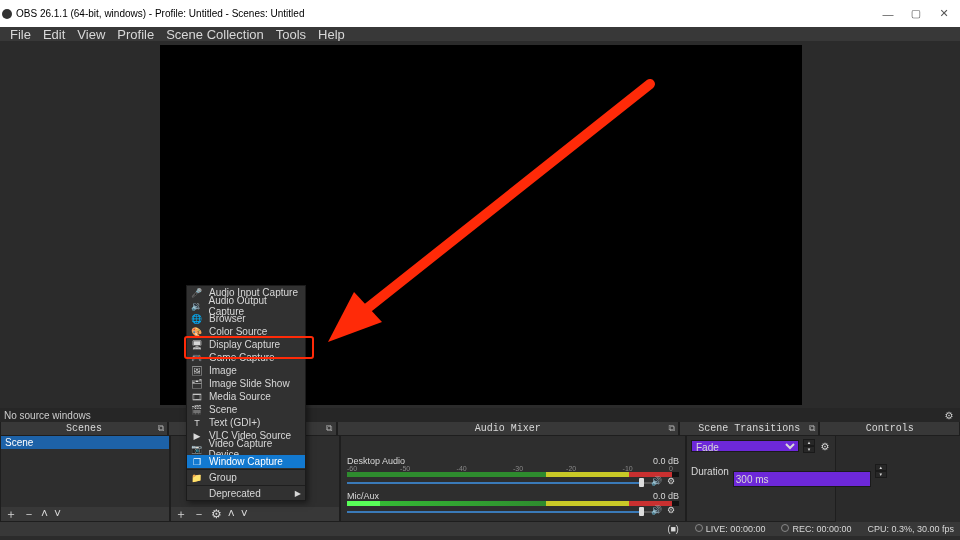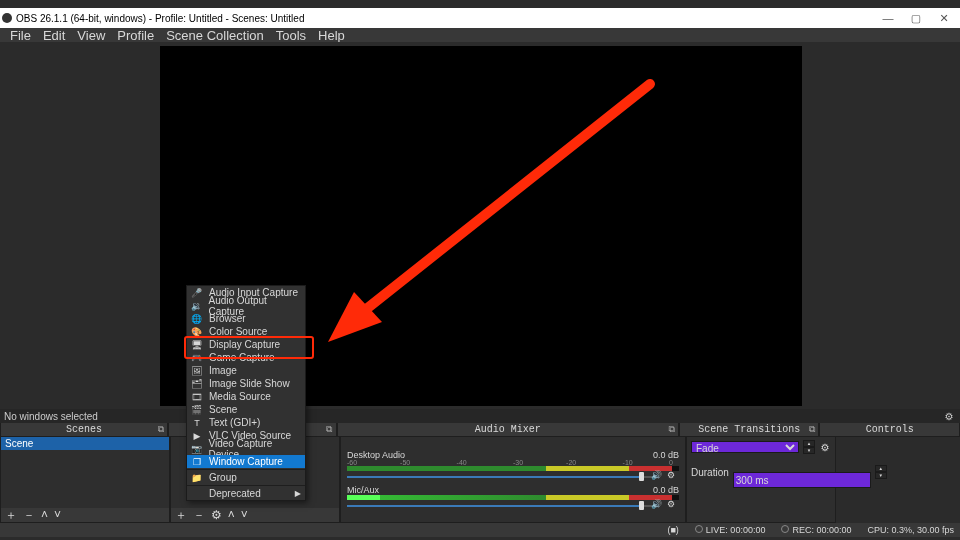--- a/index.html
+++ b/index.html
@@ -12,21 +12,21 @@
     --menu-bg: #3a3a3a;
     --menu-hover: #1279d0;
     --btn: #4e4e4e;
     --btn-border: #2a2a2a;
     --title-bg: #ffffff;
     --title-text: #000000;
     --highlight-red: #ff2a08;
   }
   html,body{margin:0;padding:0;width:960px;height:540px;background:var(--bg);font-family:"Segoe UI",Tahoma,sans-serif;font-size:10px;color:var(--text);overflow:hidden;}
   
-  .titlebar{height:20px;background:var(--title-bg);color:var(--title-text);display:flex;align-items:center;padding:0 2px;margin-top:8px;}
+  .titlebar{height:27px;background:var(--title-bg);color:var(--title-text);display:flex;align-items:center;padding:0 2px;}
   .titlebar .app-icon{width:10px;height:10px;border-radius:50%;background:#333;margin-right:4px;}
   .titlebar .title{flex:1;font-size:10px;}
   .titlebar .win-btn{width:28px;text-align:center;font-size:11px;color:#555;}
   
   .menubar{height:14px;background:var(--panel);display:flex;align-items:center;padding:0 4px;gap:0;}
   .menubar .menu-item{padding:8px 6px;font-size:13px;color:var(--text);}
   
   .preview{position:relative;height:367px;background:var(--bg);}
   .preview .canvas{position:absolute;left:160px;top:4px;width:642px;height:360px;background:#000;}
   
@@ -39,21 +39,21 @@
   .panels-hdr .hdr .pop{position:absolute;right:3px;font-size:9px;color:var(--text-dim);}
   
   .panels{height:86px;display:flex;}
   .panel{background:var(--panel-dark);border:1px solid var(--panel-border);border-top:none;position:relative;}
   
   .scenes .item{background:#1d62a8;padding:1px 4px;font-size:10px;color:#fff;}
   .scenes .toolbar,.sources .toolbar{position:absolute;bottom:0;left:0;right:0;height:14px;background:var(--panel);display:flex;align-items:center;gap:6px;padding:0 4px;}
   .tb-icon{font-size:12px;color:var(--text);}
   
   .mixer{padding:2px 6px;font-size:9px;color:var(--text);}
-  .mixer .row-label{display:flex;justify-content:space-between;margin-top:11px;}
+  .mixer .row-label{display:flex;justify-content:space-between;margin-top:18px;}
   .mixer .ticks{height:6px;position:relative;}
   .mixer .ticks span{position:absolute;font-size:7px;color:#888;top:-1px;}
   .mixer .meter{height:5px;background:#111;position:relative;margin-top:0;}
   .mixer .meter .bar{position:absolute;top:0;bottom:0;left:0;}
   .mixer .slider{height:9px;position:relative;margin-top:1px;}
   .mixer .slider .track{position:absolute;top:4px;left:0;right:20px;height:2px;background:#555;}
   .mixer .slider .line{position:absolute;top:4px;left:0;height:2px;background:#3a7ab8;}
   .mixer .slider .knob{position:absolute;top:0;width:5px;height:9px;background:#ddd;border-radius:1px;}
   .mixer .icons{position:absolute;right:4px;display:flex;gap:4px;align-items:center;}
   
@@ -103,21 +103,21 @@
   <div class="menu-item">Scene Collection</div>
   <div class="menu-item">Tools</div>
   <div class="menu-item">Help</div>
 </div>
 
 <div class="preview">
   <div class="canvas"></div>
 </div>
 
 <div class="nosrc">
-  <span>No windows selected</span>
+  <span>No source windows</span>
   <span class="spacer"></span>
   <span class="gear">⚙</span>
 </div>
 
 <div class="panels-hdr">
   <div class="hdr" style="width:168px">
       <span>Scenes</span>
       <span class="pop">⧉</span>
     </div>
   <div class="hdr" style="width:168px">

